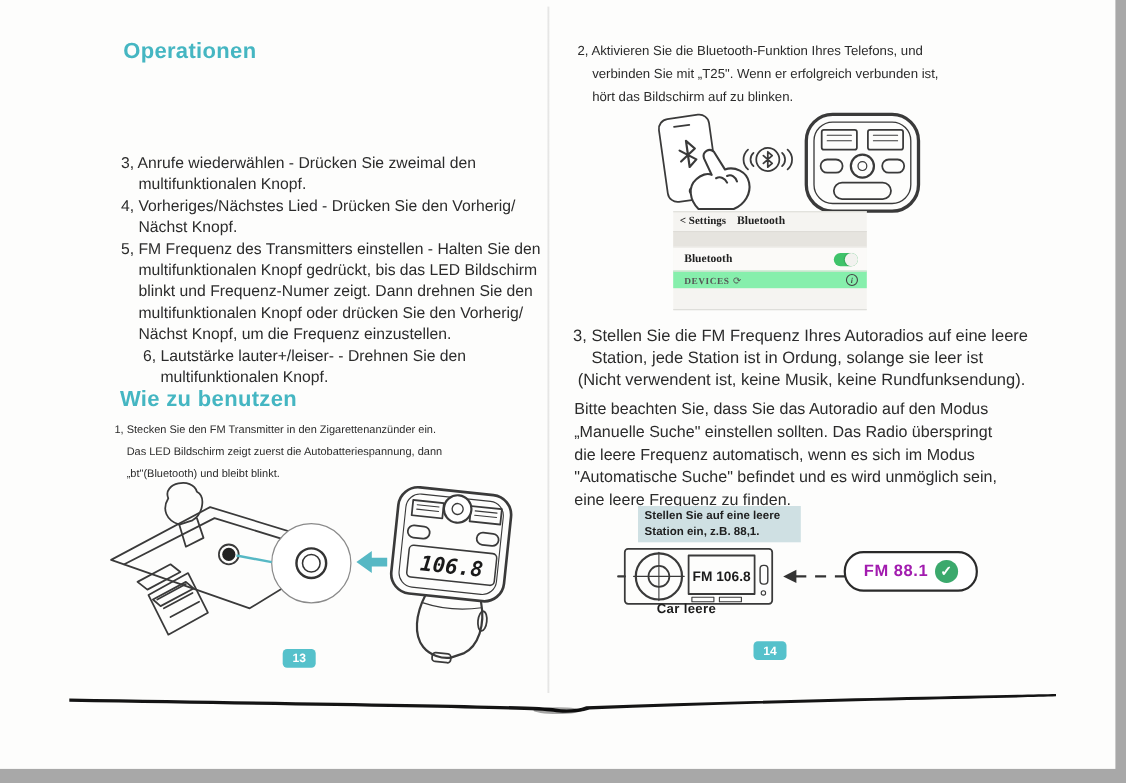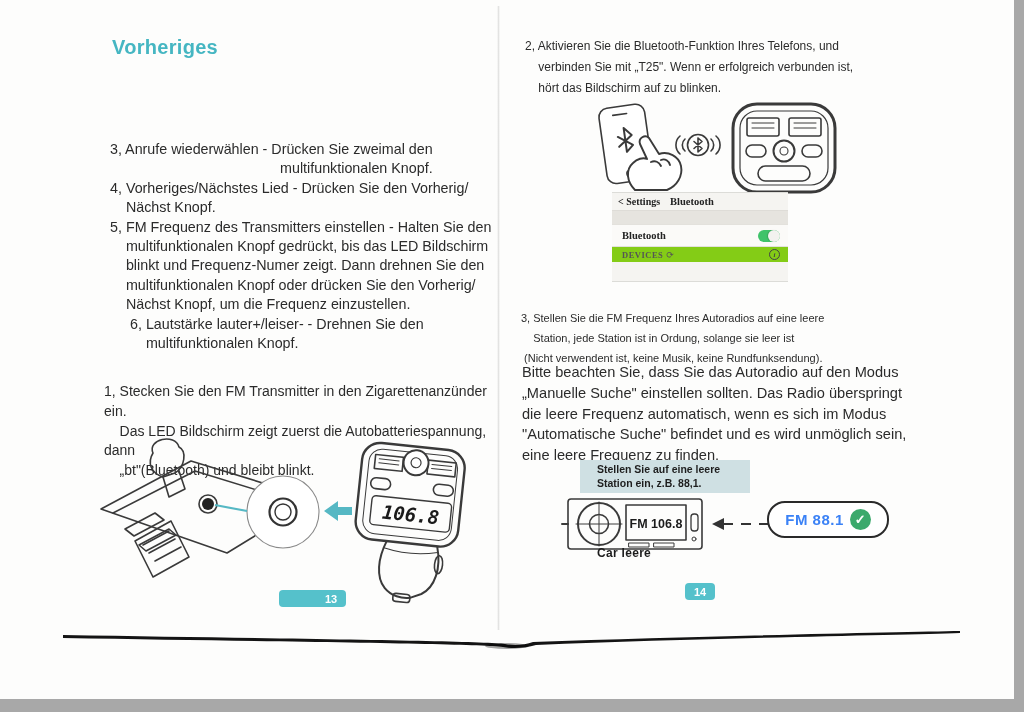--- a/index.html
+++ b/index.html
@@ -35,75 +35,76 @@
   .bt-panel{
     position:absolute;left:612px;top:192px;width:176px;height:88px;
     background:#f5f4f1;border-top:1px solid #dcdcd8;border-bottom:1px solid #dcdcd8;
     font-size:10.5px;color:#222;font-family:Liberation Serif, serif;
   }
   .bt-header{position:relative;height:17px;display:flex;align-items:center;}
   .bt-back{position:absolute;left:6px;font-weight:bold;font-size:10px;}
   .bt-title{position:absolute;left:58px;font-weight:bold;font-size:10.5px;}
   .bt-band{height:13px;background:#e6e4df;border-top:1px solid #dedcd7;}
   .bt-row{position:relative;height:21px;display:flex;align-items:center;background:#fbfaf8;border-top:1px solid #e3e1dc;}
-  .bt-row.shaded{background:#84cc16;height:15px;}
+  .bt-row.shaded{background:#86efac;height:15px;}
   .bt-row .lbl{margin-left:10px;font-weight:bold;}
   .bt-row .devices-lbl{margin-left:10px;font-size:8.5px;letter-spacing:0.5px;color:#555;font-weight:bold;}
   .bt-refresh{font-size:9px;color:#555;margin-left:3px;}
   .bt-toggle{
     position:absolute;right:8px;width:22px;height:12px;border-radius:6px;background:#3fc36a;
   }
   .bt-toggle::after{
     content:"";position:absolute;right:0px;top:0px;width:12px;height:12px;border-radius:50%;
     background:#f2f2ef;box-shadow:-1px 0 1px rgba(0,0,0,0.15);
   }
   .bt-info{
     position:absolute;right:8px;width:9px;height:9px;border-radius:50%;border:1px solid #444;
     font-size:7px;display:flex;align-items:center;justify-content:center;color:#444;font-style:italic;font-weight:bold;
   }
   .bt-status{position:absolute;right:14px;font-weight:bold;}
 
   
   .callout{
-    position:absolute;left:580px;top:460px;width:136px;padding:3px 17px;
+    position:absolute;left:580px;top:460px;width:136px;padding:3px 6px;
     background:#cfe0e3;color:#1e1e1e;font-size:10.5px;line-height:13.5px;white-space:pre-wrap;font-weight:bold;
   }
   .freq-pill{
     position:absolute;left:767px;top:501px;width:118px;height:33px;border:2.5px solid #2a2a2a;border-radius:18px;
     background:#fff;display:flex;align-items:center;justify-content:center;gap:6px;
   }
-  .freq-pill .freq-label{font-size:15px;font-weight:bold;color:#3b82f6;letter-spacing:0.5px;}
+  .freq-pill .freq-label{font-size:15px;font-weight:bold;color:#a21caf;letter-spacing:0.5px;}
   .freq-check{
     width:21px;height:21px;border-radius:50%;background:#3ba96c;color:#fff;font-size:13px;font-weight:bold;
     display:flex;align-items:center;justify-content:center;
   }
   .stereo-label{position:absolute;left:597px;top:546px;font-size:12px;font-weight:bold;color:#1c1c1c;letter-spacing:0.3px;}
   .seg{font-family:"DejaVu Sans Mono", monospace;font-weight:bold;font-style:italic;}
 </style>
 </head>
 <body>
 
 <div class="photo">
 
   <div class="page" style="left:0;width:497px;">
-    <div class="heading" style="left:112px;top:36px;">Vorheriges</div>
-
-    <div class="bodytext" style="left:110px;top:140px;text-align:right;">3, Anrufe wiederwählen - Drücken Sie zweimal den
+    <div class="heading" style="left:112px;top:36px;">Operationen</div>
+
+    <div class="bodytext" style="left:110px;top:140px;">3, Anrufe wiederwählen - Drücken Sie zweimal den
     multifunktionalen Knopf.</div>
     <div class="bodytext" style="left:110px;top:179px;">4, Vorheriges/Nächstes Lied - Drücken Sie den Vorherig/
     Nächst Knopf.</div>
     <div class="bodytext" style="left:110px;top:218px;">5, FM Frequenz des Transmitters einstellen - Halten Sie den
     multifunktionalen Knopf gedrückt, bis das LED Bildschirm
     blinkt und Frequenz-Numer zeigt. Dann drehnen Sie den
     multifunktionalen Knopf oder drücken Sie den Vorherig/
     Nächst Knopf, um die Frequenz einzustellen.</div>
     <div class="bodytext" style="left:110px;top:315px;margin-left:20px;">6, Lautstärke lauter+/leiser- - Drehnen Sie den
     multifunktionalen Knopf.</div>
 
-    <div class="bodytext" style="left:104px;top:382px;font-size:14px;line-height:19.8px;">1, Stecken Sie den FM Transmitter in den Zigarettenanzünder ein.
+    <div class="heading" style="left:109px;top:352px;">Wie zu benutzen</div>
+    <div class="bodytext" style="left:104px;top:382px;font-size:10px;line-height:19.8px;">1, Stecken Sie den FM Transmitter in den Zigarettenanzünder ein.
     Das LED Bildschirm zeigt zuerst die Autobatteriespannung, dann
     „bt"(Bluetooth) und bleibt blinkt.</div>
 
     <svg style="left:95px;top:441px;" width="400" height="150" viewBox="0 0 400 150">
 
       <g class="sketch">
         <path d="M6,68 L96,20 L220,58 L132,112 Z"></path>
         <path d="M18,72 L100,30 L204,62"></path>
         <path d="M30,88 l30,-16 l9,7 l-30,16 Z"></path>
         <path d="M44,104 l30,-16 l7,6 l-30,16 Z"></path>
@@ -139,21 +140,21 @@
         <rect x="277" y="58" width="80" height="29" rx="4" stroke-width="1.4"></rect>
         <text class="seg" x="317" y="80" font-size="19" text-anchor="middle" fill="#1a1a1a" stroke="none">106.8</text>
 
         <path d="M296,102 C289,120 289,139 299,149 C306,156 317,158 325,156 L336,151 C349,143 353,123 347,103" stroke-width="2"></path>
         <path d="M294,109 C312,113 332,112 348,108" stroke-width="1.1"></path>
         <ellipse cx="350" cy="120" rx="4" ry="9"></ellipse>
         <rect x="308" y="153" width="17" height="8" rx="3"></rect>
       </g>
     </svg>
 
-    <div class="badge" style="left:279px;top:590px;padding-left:37px;">13</div>
+    <div class="badge" style="left:257px;top:590px;">13</div>
   </div>
 
   <div class="page" style="left:497px;width:517px;">
     <div class="bodytext" style="left:28px;top:36px;font-size:12px;line-height:20.8px;">2, Aktivieren Sie die Bluetooth-Funktion Ihres Telefons, und
     verbinden Sie mit „T25". Wenn er erfolgreich verbunden ist,
     hört das Bildschirm auf zu blinken.</div>
   </div>
 
   <svg style="left:585px;top:100px;" width="255" height="95" viewBox="0 0 255 95">
     <g class="sketch" stroke-width="2">
@@ -208,21 +209,21 @@
       <span class="lbl">Bluetooth</span>
       <span class="bt-toggle"></span>
     </div>
     <div class="bt-row shaded">
       <span class="devices-lbl">DEVICES</span>
       <span class="bt-refresh">⟳</span>
       <span class="bt-info">i</span>
     </div>
   </div>
 
-  <div class="bodytext" style="left:521px;top:296px;font-size:11px;line-height:20.2px;margin-top:12px;">3, Stellen Sie die FM Frequenz Ihres Autoradios auf eine leere
+  <div class="bodytext" style="left:521px;top:296px;font-size:15px;line-height:20.2px;">3, Stellen Sie die FM Frequenz Ihres Autoradios auf eine leere
     Station, jede Station ist in Ordung, solange sie leer ist
  (Nicht verwendent ist, keine Musik, keine Rundfunksendung).</div>
   <div class="bodytext" style="left:522px;top:362px;font-size:14.6px;line-height:20.8px;">Bitte beachten Sie, dass Sie das Autoradio auf den Modus
 „Manuelle Suche" einstellen sollten. Das Radio überspringt
 die leere Frequenz automatisch, wenn es sich im Modus
 "Automatische Suche" befindet und es wird unmöglich sein,
 eine leere Frequenz zu finden.</div>
 
   <div class="callout">Stellen Sie auf eine leere
 Station ein, z.B. 88,1.</div>

